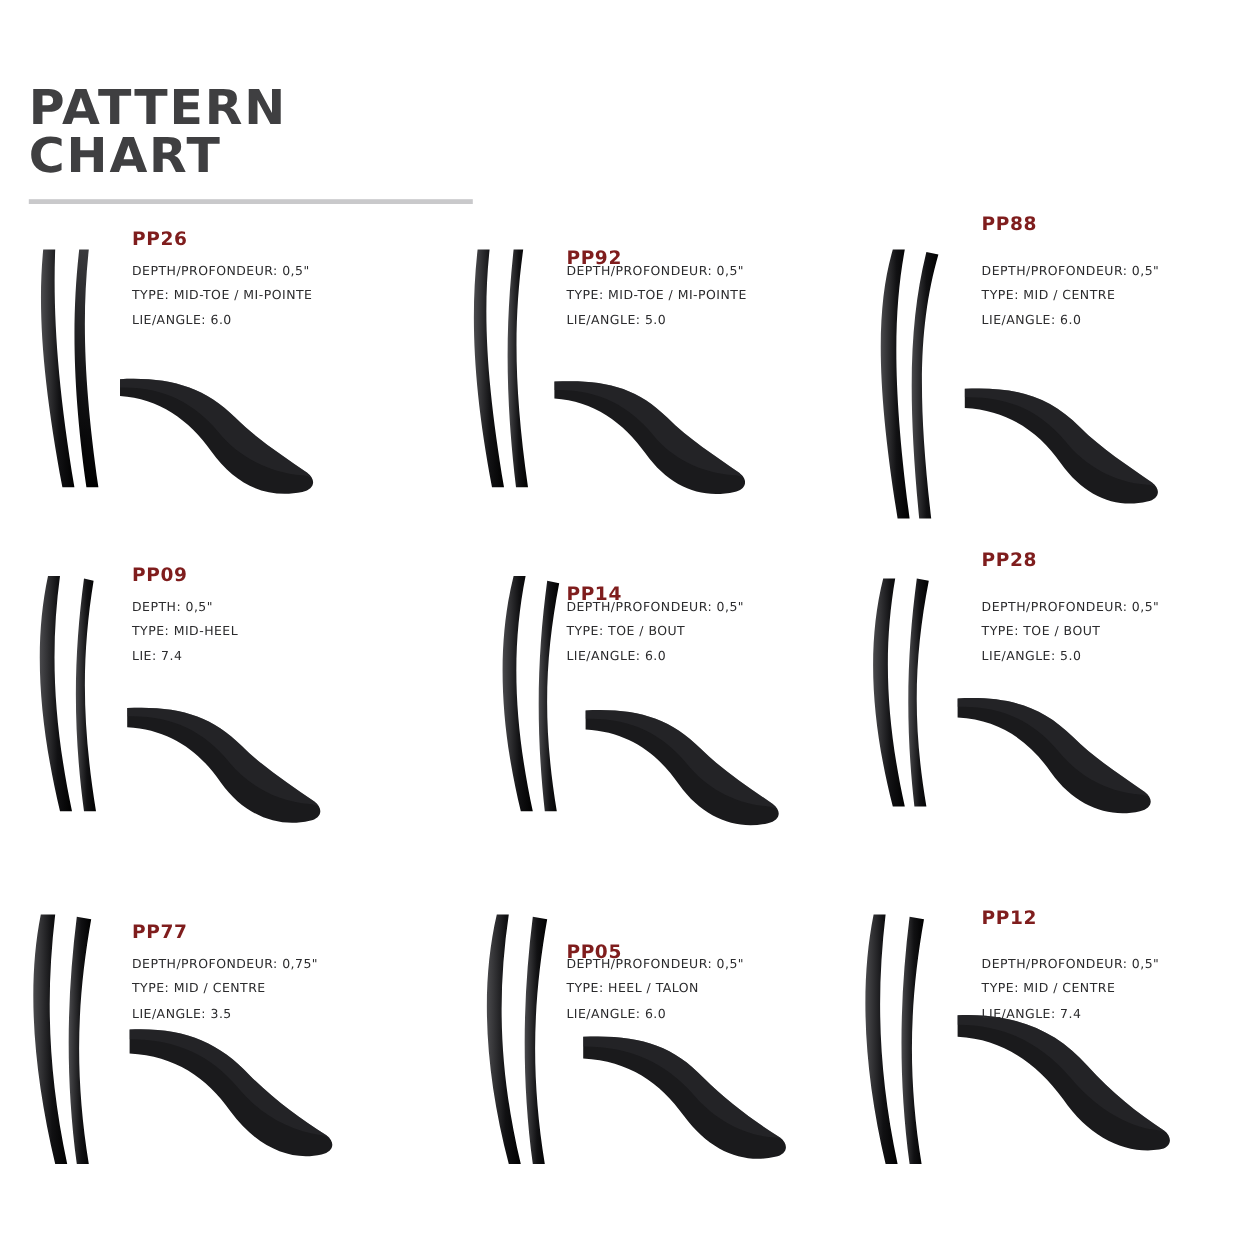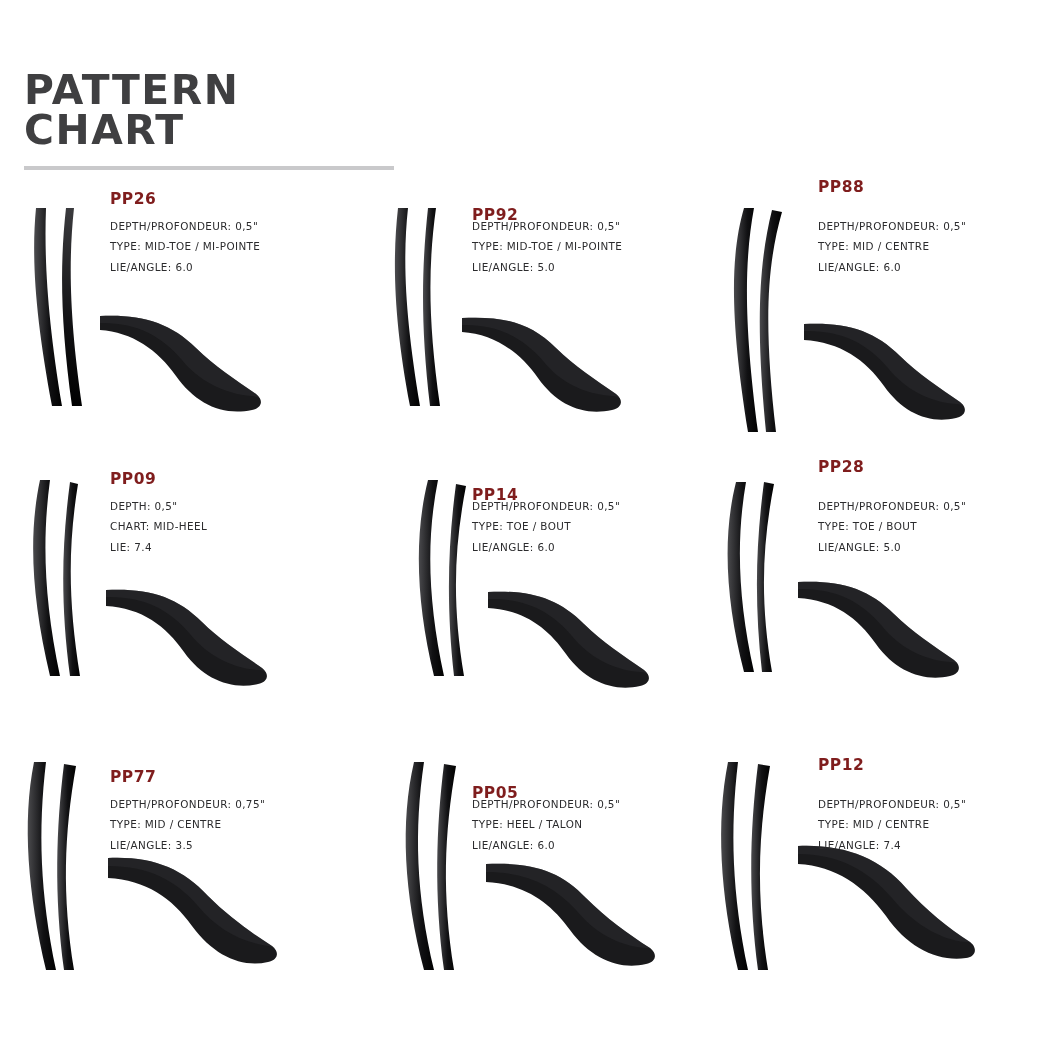--- a/index.html
+++ b/index.html
@@ -223,21 +223,21 @@
             </defs>
             <path d="M40 30 C28 86, 32 150, 50 226 L60 226 C44 150, 42 90, 50 30 Z" fill="url(#g09a)"></path>
             <path d="M70 32 C62 92, 60 152, 70 226 L80 226 C68 152, 68 96, 78 34 Z" fill="url(#g09a)"></path>
             <path d="M106 140 L106 156 C142 158, 166 176, 184 202 C204 230, 232 240, 258 234 C268 232, 270 224, 262 218 C242 204, 220 190, 202 172 C176 146, 148 138, 106 140 Z" fill="#1a1a1c"></path>
             <path d="M106 140 L106 147 C144 146, 170 160, 190 184 C206 204, 230 218, 258 220 C264 220, 268 225, 262 218 C242 204, 220 190, 202 172 C176 146, 148 138, 106 140 Z" fill="#2c2c2f" opacity="0.5"></path>
           </svg>
         </div>
         <div class="pattern-name">PP09</div>
         <div class="specs">
           <div>DEPTH: 0,5"</div>
-          <div>CHART: MID-HEEL</div>
+          <div>TYPE: MID-HEEL</div>
           <div>LIE: 7.4</div>
         </div>
       </div>
     </div>
 
     <div class="cell col1 row1">
       <div class="cell-inner">
         <div class="art">
           <svg width="350" height="280" viewBox="0 0 350 280" xmlns="http://www.w3.org/2000/svg">
             <defs>

